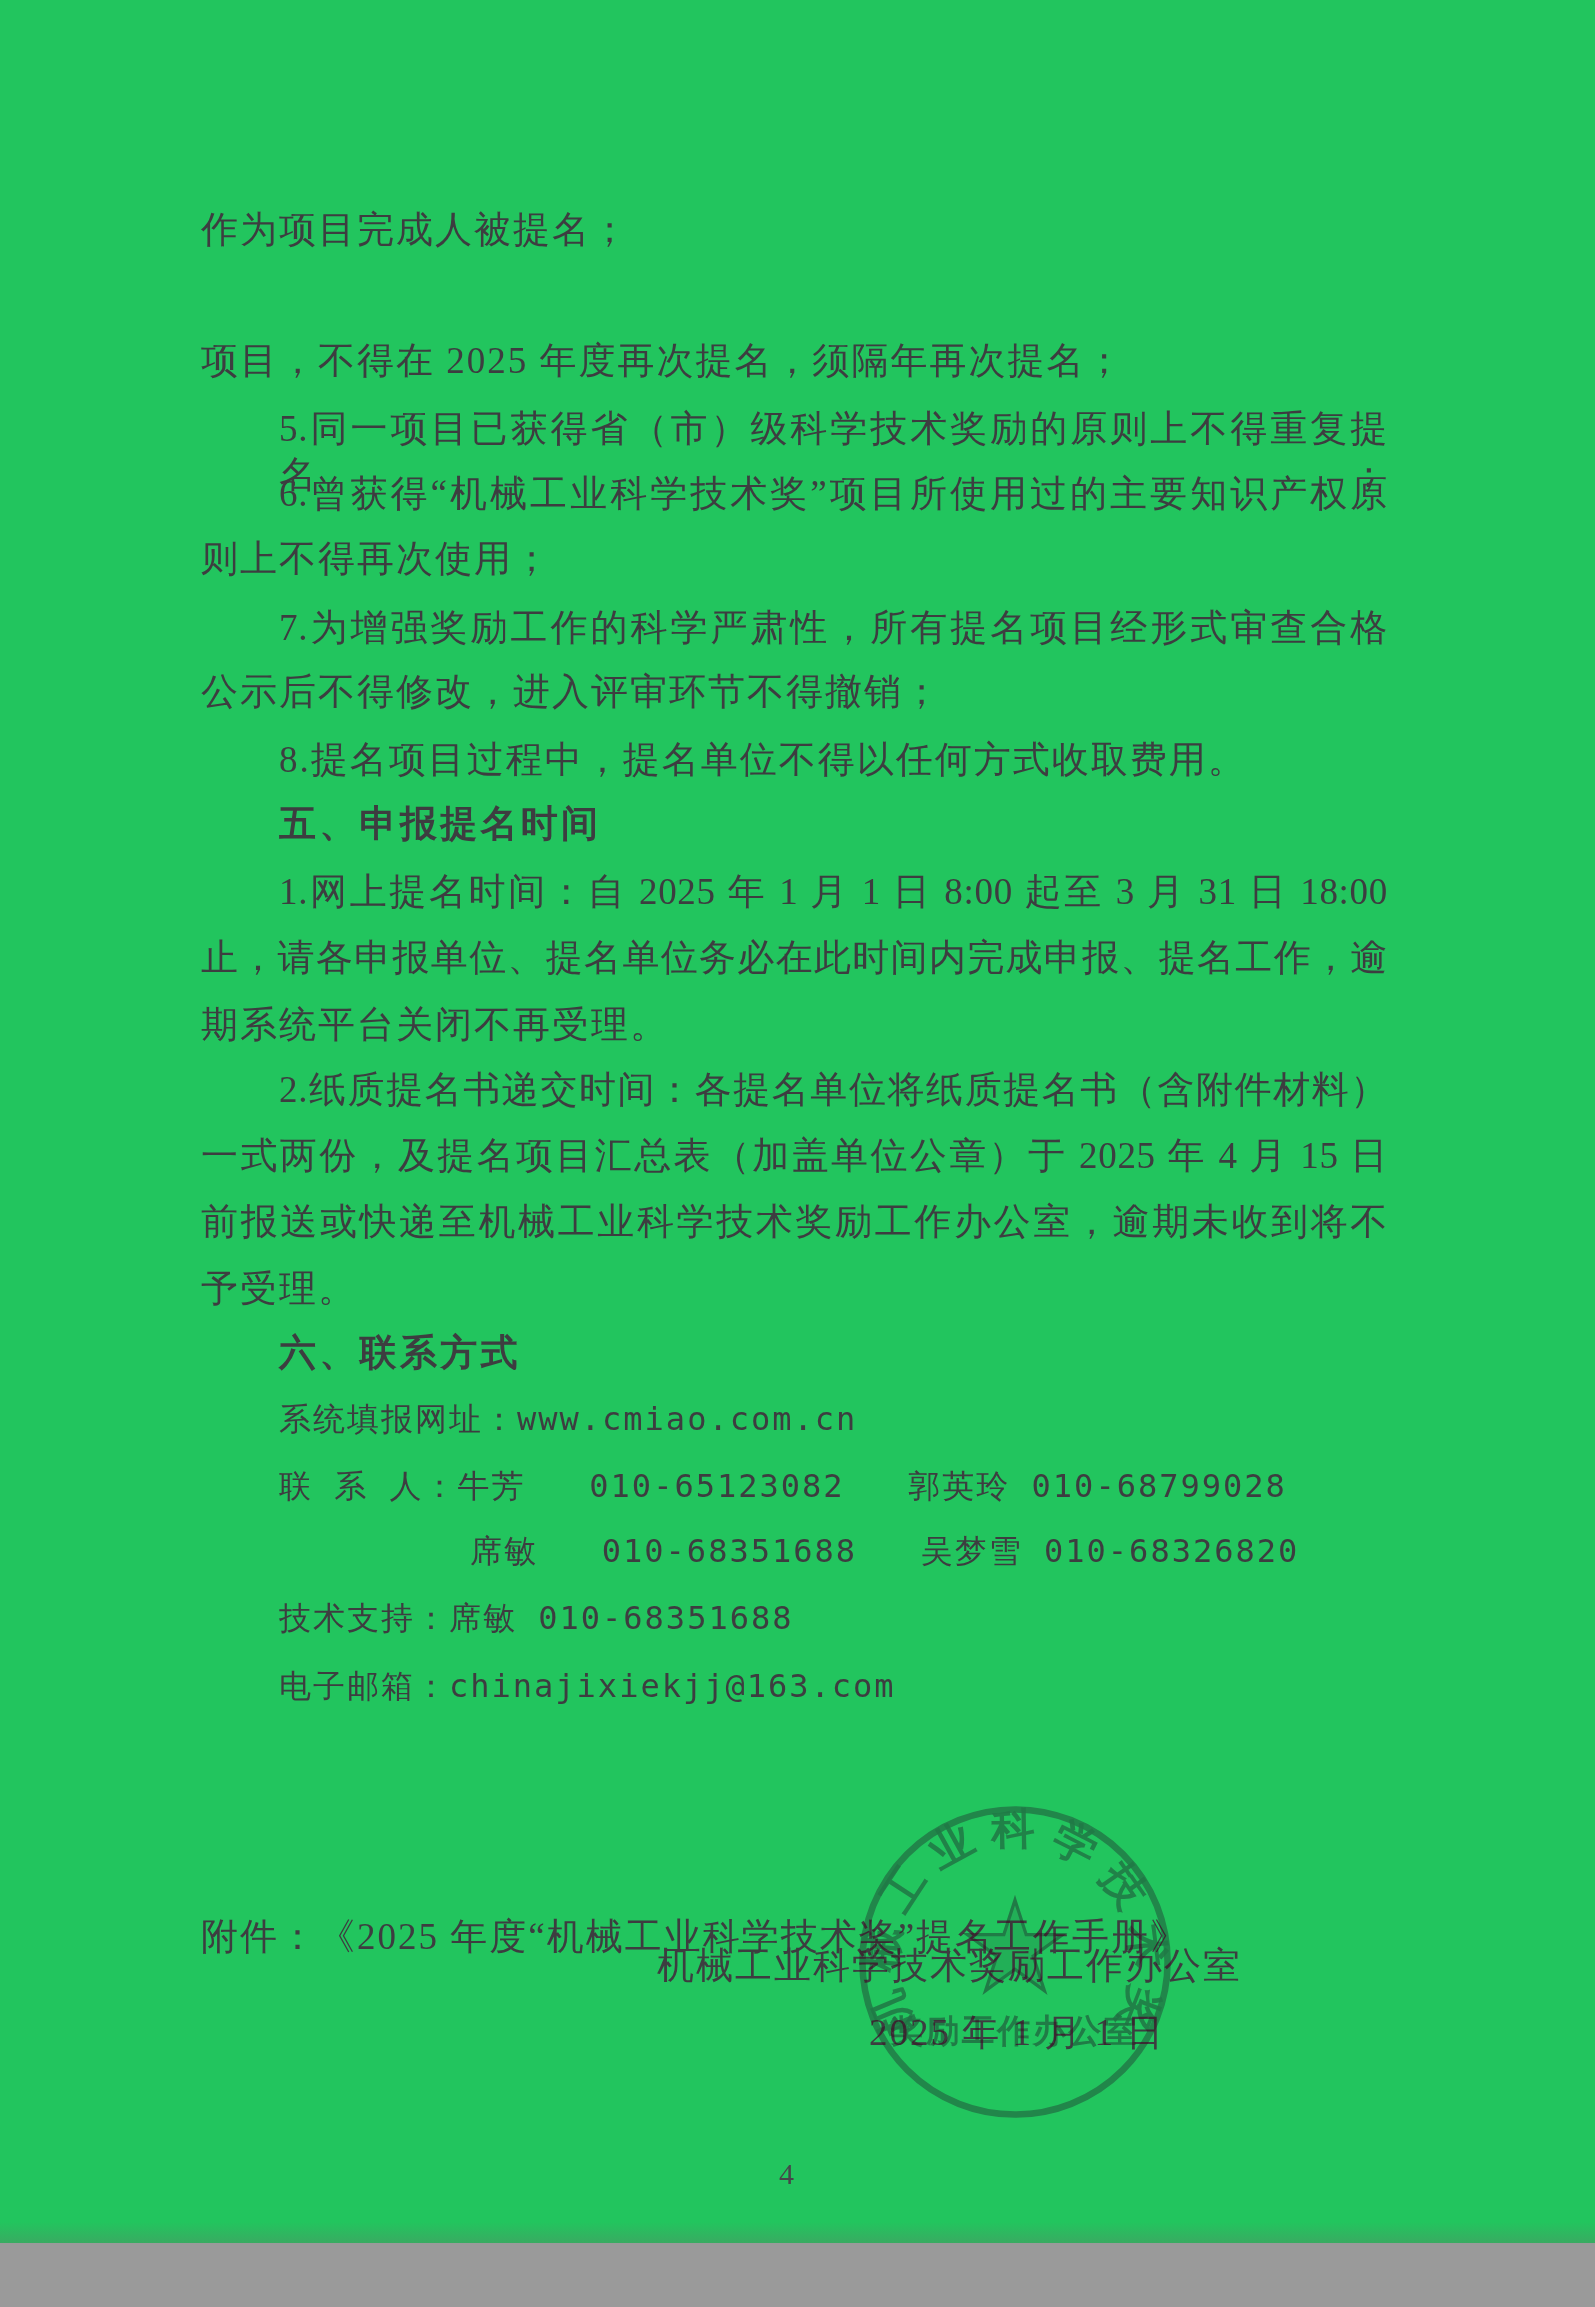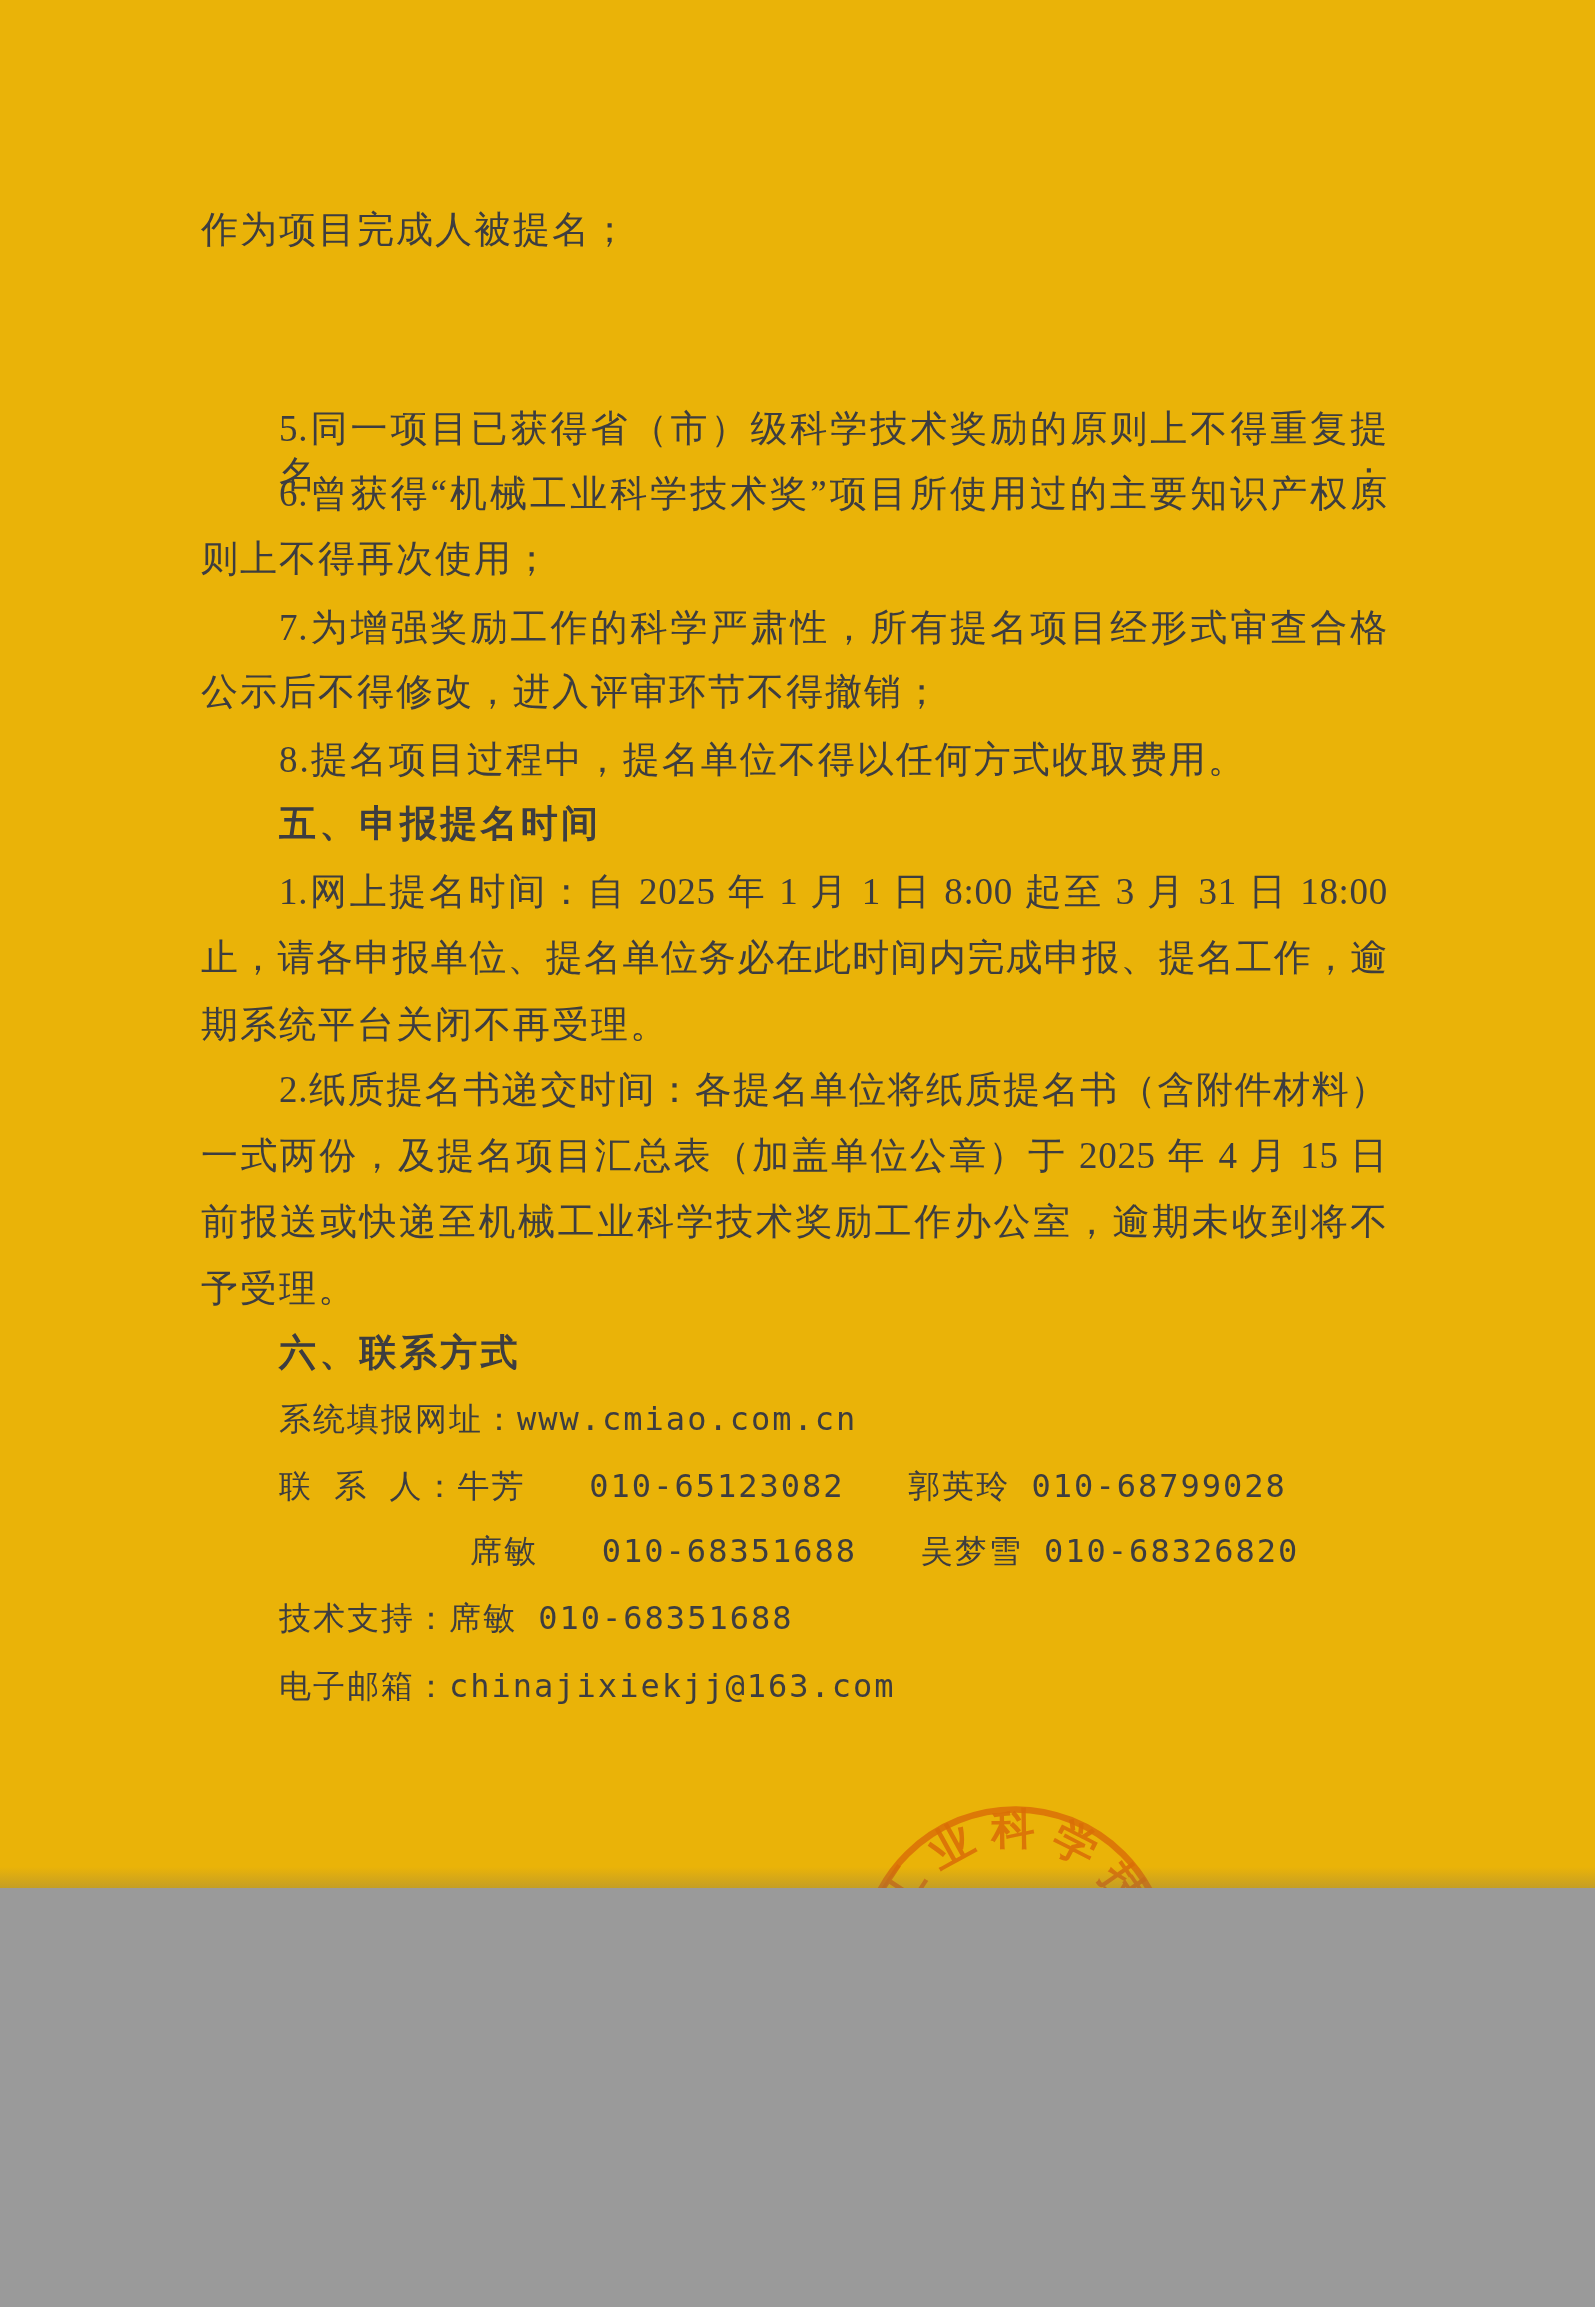--- a/index.html
+++ b/index.html
@@ -1,19 +1,19 @@
 <!DOCTYPE html>
 <html style="font-size:10.5px"><head>
 <meta charset="utf-8">
 <style>
   html,body{margin:0;padding:0;background:#9a9a9a;}
   .page{
     position:relative;
-    width:1596px;height:1888px;
-    background:#eab308;
+    width:1596px;height:2243px;
+    background:#22c55e;
     overflow:hidden;
     font-family:"Liberation Serif","DejaVu Serif",serif;
   }
   .ln{
     position:absolute;
     font-size:37px;
     letter-spacing:2px;
     color:#3d3d40;
     line-height:1.25;
     white-space:nowrap;
@@ -57,20 +57,21 @@
     position:absolute;left:0;top:2281px;width:368px;height:26px;
     background:linear-gradient(to bottom,rgba(120,120,115,0),rgba(120,120,115,0.18));
   }
 </style>
 </head>
 <body>
 
 <div class="page">
 
   <div class="ln margin" style="top:207px">作为项目完成人被提名；</div>
+  <div class="ln margin" style="top:338px">项目，不得在 2025 年度再次提名，须隔年再次提名；</div>
   <div class="ln indent fill" style="top:406px">5.同一项目已获得省（市）级科学技术奖励的原则上不得重复提名；</div>
   <div class="ln indent fill" style="top:471px">6.曾获得“机械工业科学技术奖”项目所使用过的主要知识产权原</div>
   <div class="ln margin" style="top:536px">则上不得再次使用；</div>
   <div class="ln indent fill" style="top:605px">7.为增强奖励工作的科学严肃性，所有提名项目经形式审查合格</div>
   <div class="ln margin" style="top:669px">公示后不得修改，进入评审环节不得撤销；</div>
   <div class="ln indent" style="top:737px">8.提名项目过程中，提名单位不得以任何方式收取费用。</div>
   <div class="ln indent bold" style="top:801px">五、申报提名时间</div>
   <div class="ln indent fill" style="top:869px">1.网上提名时间：自 2025 年 1 月 1 日 8:00 起至 3 月 31 日 18:00</div>
   <div class="ln margin" style="top:1002px">期系统平台关闭不再受理。</div>
   <div class="ln margin fill" style="top:935px">止，请各申报单位、提名单位务必在此时间内完成申报、提名工作，逾</div>

